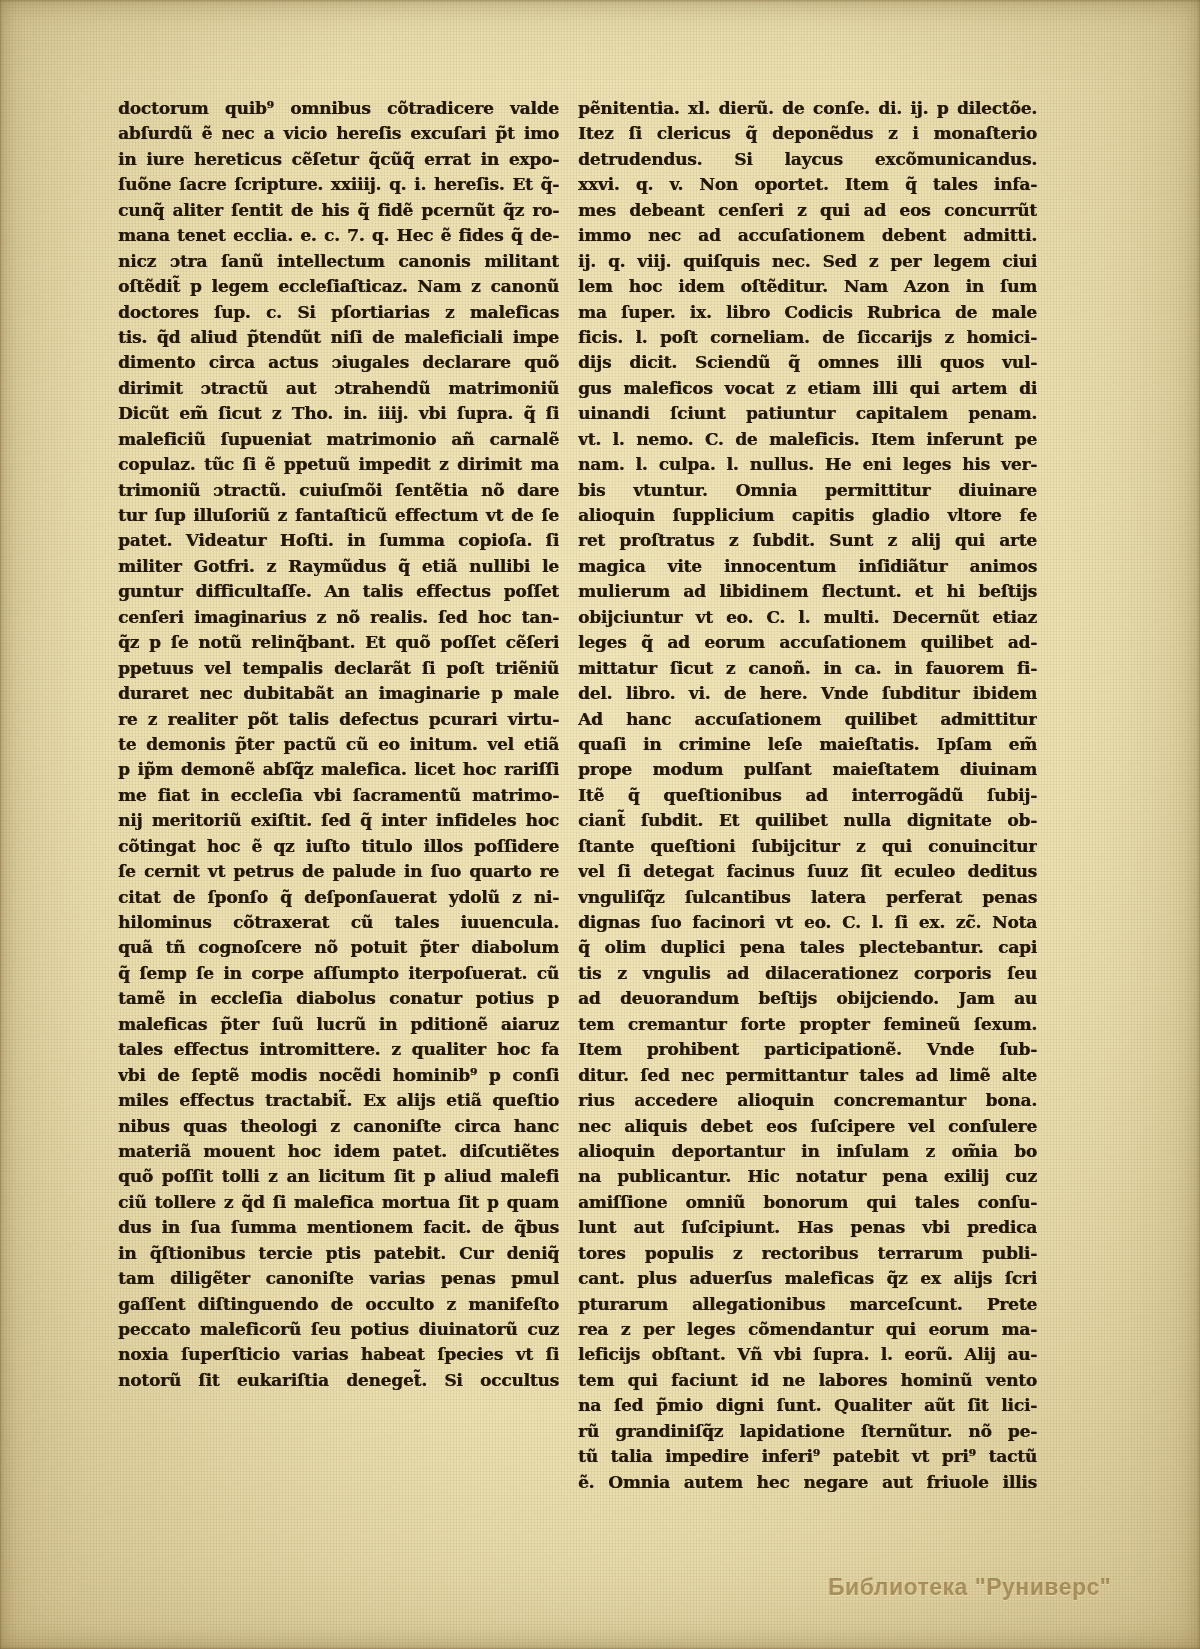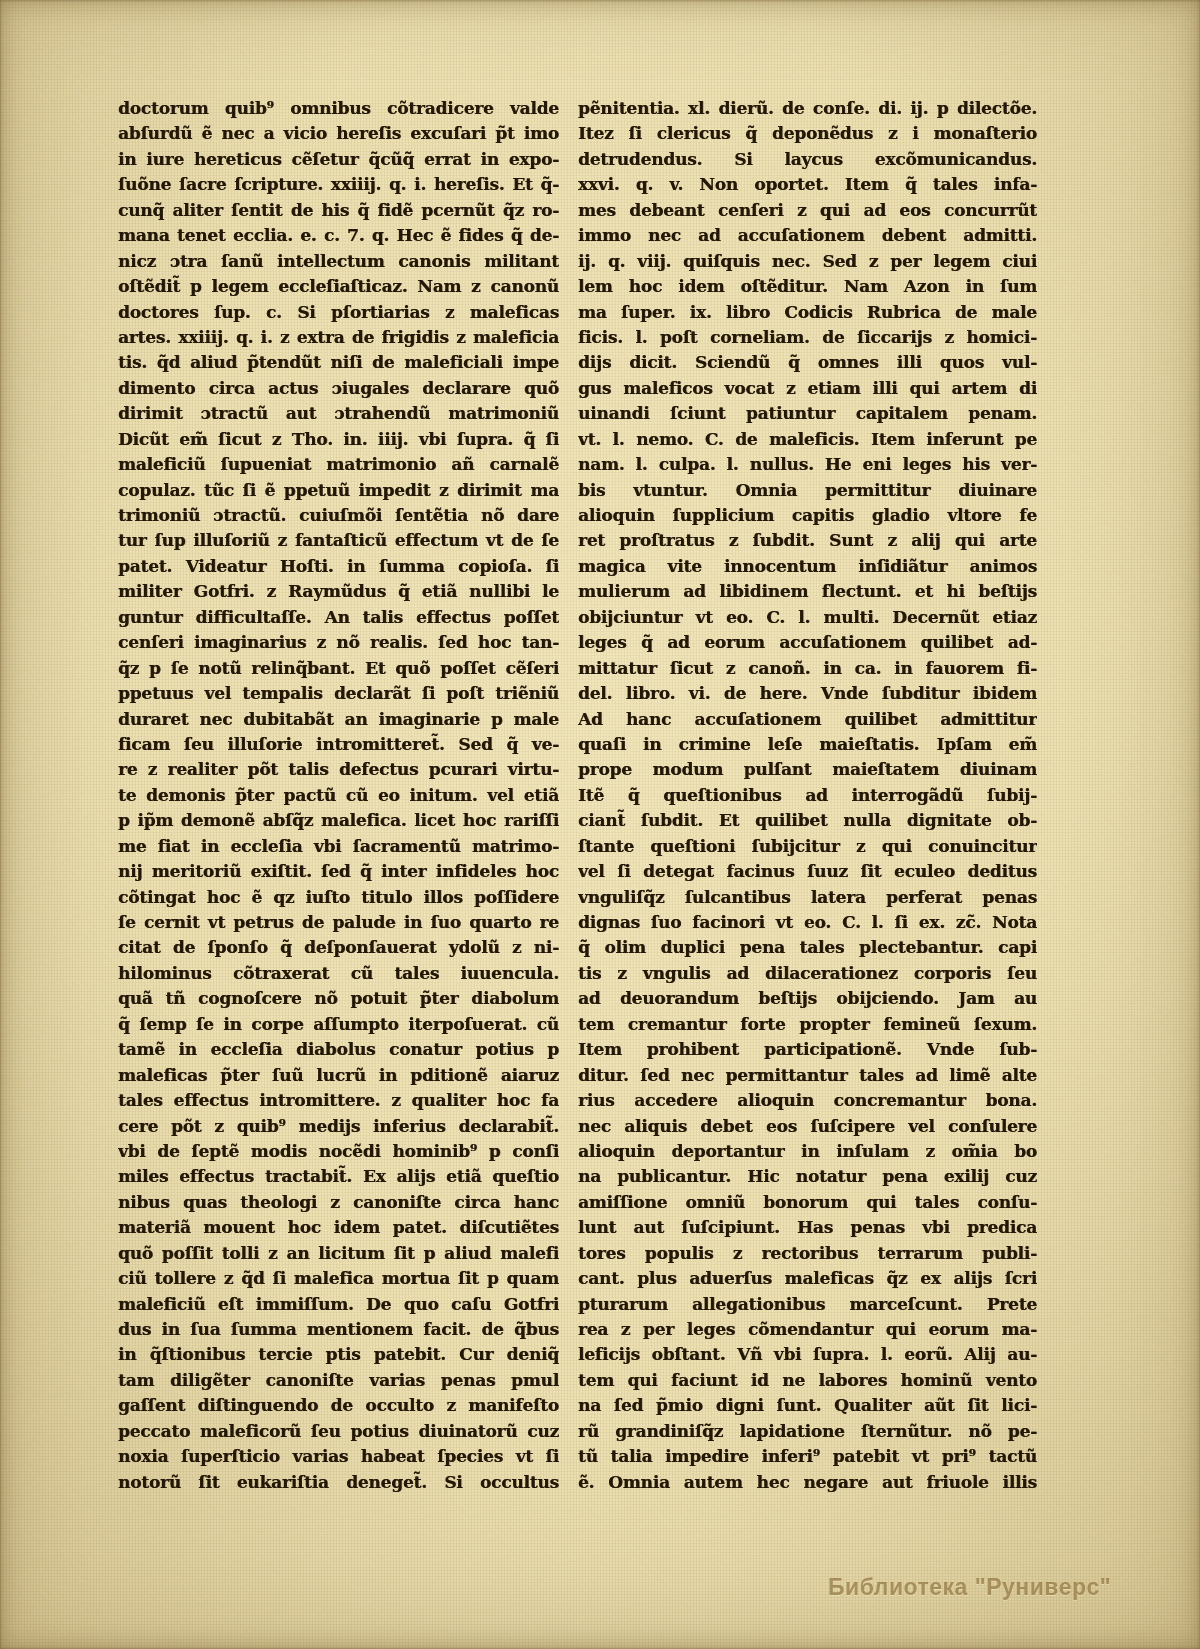--- a/index.html
+++ b/index.html
@@ -81,21 +81,20 @@
       <div class="text-line">cunq̃ aliter ſentit de his q̃ fidẽ pcernũt q̃z ro-</div>
 
       <div class="text-line">mana tenet ecclia. e. c. 7. q. Hec ẽ fides q̃ de-</div>
 
       <div class="text-line">nicz ɔtra ſanũ intellectum canonis militant</div>
 
       <div class="text-line">oſtẽdit̃ p legem eccleſiaſticaz. Nam z canonũ</div>
 
       <div class="text-line">doctores ſup. c. Si pſortiarias z maleficas</div>
 
-      <div class="text-line">artes. xxiiij. q. i. z extra de frigidis z maleficia</div>
 
       <div class="text-line">tis. q̃d aliud p̃tendũt niſi de maleficiali impe</div>
 
       <div class="text-line">dimento circa actus ɔiugales declarare quõ</div>
 
       <div class="text-line">dirimit ɔtractũ aut ɔtrahendũ matrimoniũ</div>
 
       <div class="text-line">Dicũt em̃ ſicut z Tho. in. iiij. vbi ſupra. q̃ ſi</div>
 
       <div class="text-line">maleficiũ ſupueniat matrimonio añ carnalẽ</div>
@@ -113,21 +112,20 @@
       <div class="text-line">guntur difficultaſſe. An talis effectus poſſet</div>
 
       <div class="text-line">cenſeri imaginarius z nõ realis. ſed hoc tan-</div>
 
       <div class="text-line">q̃z p ſe notũ relinq̃bant. Et quõ poſſet cẽſeri</div>
 
       <div class="text-line">ppetuus vel tempalis declarãt ſi poſt triẽniũ</div>
 
       <div class="text-line">duraret nec dubitabãt an imaginarie p male</div>
 
-      <div class="text-line">ficam ſeu illuſorie intromitteret̃. Sed q̃ ve-</div>
 
       <div class="text-line">re z realiter põt talis defectus pcurari virtu-</div>
 
       <div class="text-line">te demonis p̃ter pactũ cũ eo initum. vel etiã</div>
 
       <div class="text-line">p ip̃m demonẽ abſq̃z malefica. licet hoc rariſſi</div>
 
       <div class="text-line">me fiat in eccleſia vbi ſacramentũ matrimo-</div>
 
       <div class="text-line">nij meritoriũ exiſtit. ſed q̃ inter infideles hoc</div>
@@ -143,35 +141,33 @@
       <div class="text-line">quã tñ cognoſcere nõ potuit p̃ter diabolum</div>
 
       <div class="text-line">q̃ ſemp ſe in corpe aſſumpto iterpoſuerat. cũ</div>
 
       <div class="text-line">tamẽ in eccleſia diabolus conatur potius p</div>
 
       <div class="text-line">maleficas p̃ter ſuũ lucrũ in pditionẽ aiaruz</div>
 
       <div class="text-line">tales effectus intromittere. z qualiter hoc fa</div>
 
-      <div class="text-line">cere põt z quib⁹ medijs inferius declarabit̃.</div>
 
       <div class="text-line">vbi de ſeptẽ modis nocẽdi hominib⁹ p conſi</div>
 
       <div class="text-line">miles effectus tractabit̃. Ex alijs etiã queſtio</div>
 
       <div class="text-line">nibus quas theologi z canoniſte circa hanc</div>
 
       <div class="text-line">materiã mouent hoc idem patet. diſcutiẽtes</div>
 
       <div class="text-line">quõ poſſit tolli z an licitum ſit p aliud malefi</div>
 
       <div class="text-line">ciũ tollere z q̃d ſi malefica mortua ſit p quam</div>
 
-      <div class="text-line">maleficiũ eſt immiſſum. De quo caſu Gotfri</div>
 
       <div class="text-line">dus in ſua ſumma mentionem facit. de q̃bus</div>
 
       <div class="text-line">in q̃ſtionibus tercie ptis patebit. Cur deniq̃</div>
 
       <div class="text-line">tam diligẽter canoniſte varias penas pmul</div>
 
       <div class="text-line">gaſſent diſtinguendo de occulto z manifeſto</div>
 
       <div class="text-line">peccato maleficorũ ſeu potius diuinatorũ cuz</div>

